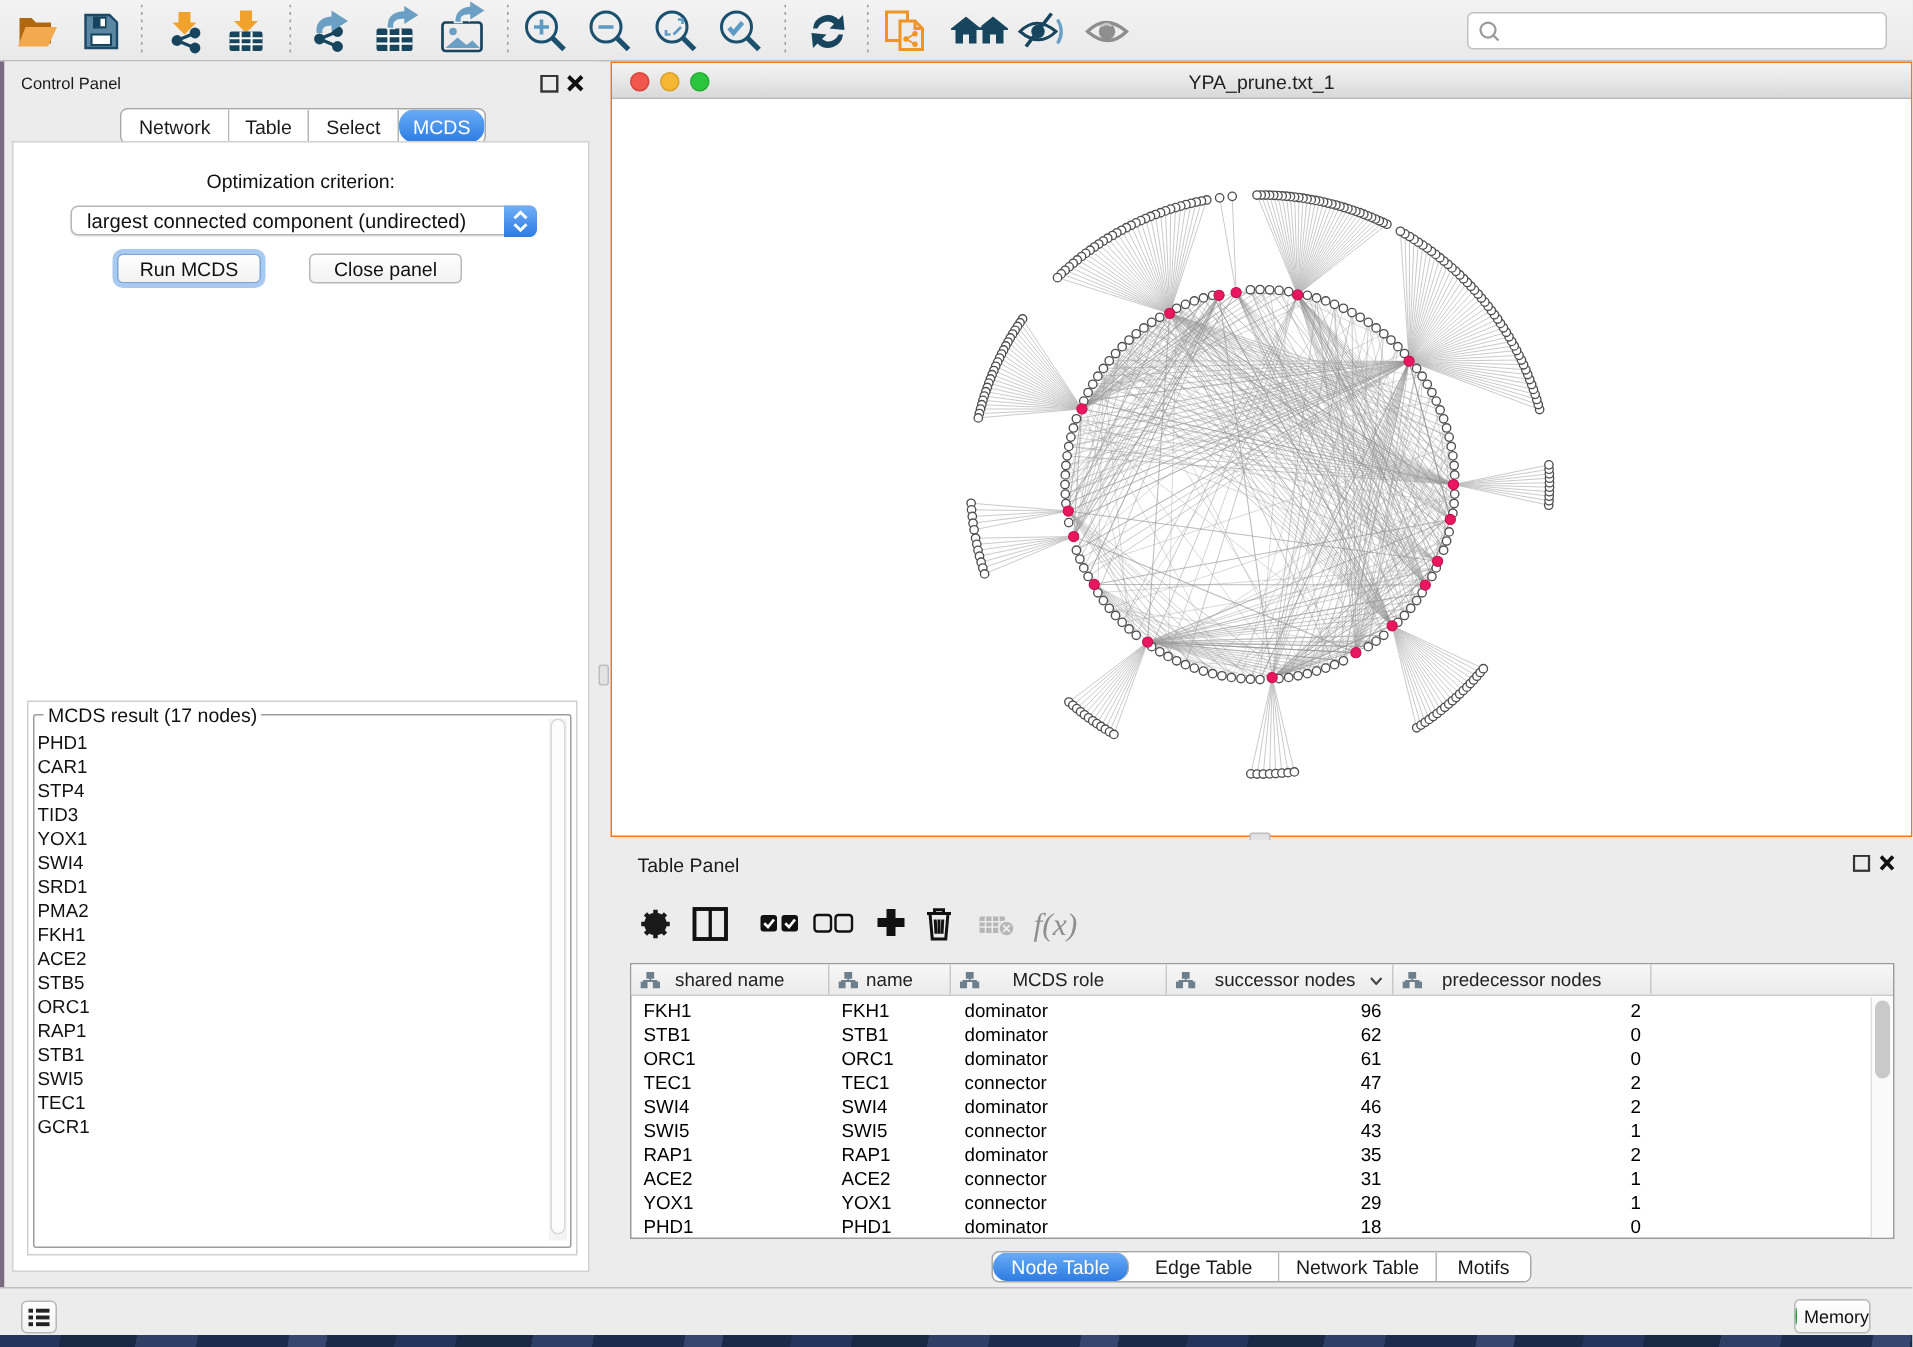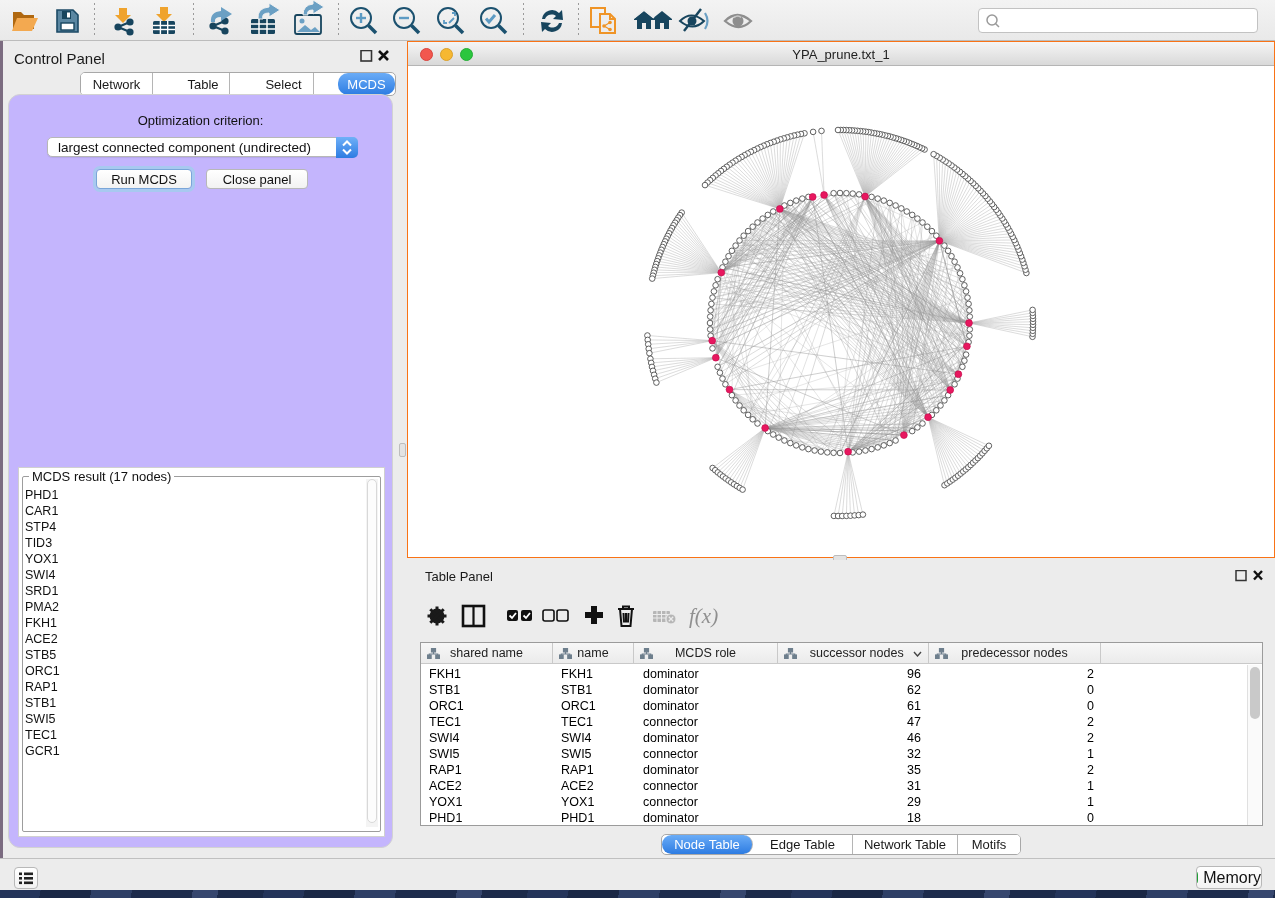--- a/index.html
+++ b/index.html
@@ -11,29 +11,29 @@
 #toolbar { position:absolute; left:0; top:0; width:1275px; height:41px;
   background:linear-gradient(#f3f3f3,#e9e9e9); border-bottom:1px solid #bcbcbc; }
 .sep { position:absolute; top:3px; height:35px; width:1px;
   background-image:linear-gradient(#9a9a9a 2px, transparent 2px); background-size:1px 5px; }
 #searchbox { position:absolute; left:978px; top:8px; width:280px; height:25px;
   background:#fff; border:1px solid #c2c2c2; border-radius:4px; }
 
 #leftedge { position:absolute; left:0; top:41px; width:3px; height:849px; background:#7b6b80; }
 
 #cpanel { position:absolute; left:3px; top:41px; width:395px; height:817px; background:#ececec; }
-#cpanel .title { position:absolute; left:11px; top:9px; font-size:15px; color:#1a1a1a; }
+#cpanel .title { position:absolute; left:11px; top:9px; font-size:11px; color:#1a1a1a; }
 .tabgroup { position:absolute; display:flex; height:24px; border:1px solid #a8a8a8;
   border-radius:5px; overflow:hidden; background:#fff; }
 .tabgroup .tab { display:flex; align-items:center; justify-content:center;
   font-size:13px; color:#1a1a1a; border-right:1px solid #b5b5b5; background:#fff; }
 .tabgroup .tab:last-child { border-right:none; }
 .tabgroup .tab.sel { background:linear-gradient(#6aacf7,#2d7ce2); color:#fff;border-radius:10px; }
 #cpcontent { position:absolute; left:5px; top:53px; width:385px; height:754px;
-  background:#c4b5fd; border:1px solid #d2d2d2; border-radius:12px; }
+  background:#ffffff; border:1px solid #d2d2d2; border-radius:0; }
 #resultbox { position:absolute; left:9px; top:372px; width:367px; height:370px;
   background:#fff; border:1px solid #d0d0d0; }
 #fieldset { position:absolute; left:3px; top:8px; width:359px; height:356px;
   border:1px solid #9d9d9d; border-radius:2px; }
 #legend { position:absolute; left:6px; top:-8px; background:#fff; padding:0 3px;
   font-size:13px; color:#111; }
 #mcdslist { position:absolute; left:2px; top:10px; width:340px; font-size:12.5px; color:#111; line-height:16px; }
 #listscroll { position:absolute; right:2px; top:2px; width:12px; height:348px; background:#f4f4f4; }
 #listscroll .thumb { position:absolute; left:1px; top:0; width:10px; height:344px;
   background:#fcfcfc; border:1px solid #d8d8d8; border-radius:5px; }
@@ -181,37 +181,37 @@
       </div>
 </div>
 <div id="leftedge"></div>
 
 <div id="cpanel">
   <div class="title">Control Panel</div>
   <svg class="abs" style="right:8px;top:9px" width="30" height="12">
     <rect x="1" y="0.5" width="10.5" height="10.5" fill="none" stroke="#333" stroke-width="1.6"></rect>
     <path d="M19 1 L28 10 M28 1 L19 10" stroke="#111" stroke-width="2.6"></path>
   </svg>
-  <div class="tabgroup" style="left:77px; top:31px;gap:24px;">
+  <div class="tabgroup" style="left:77px; top:31px;">
     <div class="tab" style="width:72px">Network</div>
     <div class="tab" style="width:53px">Table</div>
     <div class="tab" style="width:60px">Select</div>
     <div class="tab sel" style="width:57px">MCDS</div>
   </div>
   <div id="cpcontent">
     <div class="abs" style="left:0;top:18px;width:100%;text-align:center;font-size:13px;color:#111">Optimization criterion:</div>
     <div class="abs" style="left:38px;top:42px;width:311px;height:20px;background:#fff;border:1px solid #b7b7b7;border-radius:5px;box-shadow:0 1px 1px rgba(0,0,0,0.08)">
       <div class="abs" style="left:10px;top:2px;font-size:13.5px;color:#111">largest connected component (undirected)</div>
       <div class="abs" style="right:-1px;top:-1px;width:22px;height:21px;border-radius:0 5px 5px 0;background:linear-gradient(#6fb0f8,#2d7ce2)">
         <svg width="22" height="21">
               <path d="M7 8.5 L11 4.5 L15 8.5 M7 12.5 L11 16.5 L15 12.5" stroke="#fff" stroke-width="2" fill="none"></path>
             </svg>
       </div>
     </div>
-    <div class="btn" style="left:87px;top:74px;width:96px;height:20px;box-shadow:0 0 0 3px #a8c9f0;border-color:#7aa6d8">Run MCDS</div>
+    <div class="btn" style="left:69px;top:74px;width:96px;height:20px;box-shadow:0 0 0 3px #a8c9f0;border-color:#7aa6d8">Run MCDS</div>
     <div class="btn" style="left:197px;top:74px;width:102px;height:20px">Close panel</div>
     <div id="resultbox">
       <div id="fieldset">
         <div id="legend">MCDS result (17 nodes)</div>
         <div id="mcdslist">PHD1<br>CAR1<br>STP4<br>TID3<br>YOX1<br>SWI4<br>SRD1<br>PMA2<br>FKH1<br>ACE2<br>STB5<br>ORC1<br>RAP1<br>STB1<br>SWI5<br>TEC1<br>GCR1</div>
         <div id="listscroll">
               <div class="thumb"></div>
             </div>
       </div>
     </div>
@@ -1295,21 +1295,21 @@
 <div class="trow" style="left:357px;top:71px;width:143px;text-align:right">47</div>
 <div class="trow" style="left:508px;top:71px;width:165px;text-align:right">2</div>
 <div class="trow" style="left:8px;top:87px">SWI4</div>
 <div class="trow" style="left:140px;top:87px">SWI4</div>
 <div class="trow" style="left:222px;top:87px">dominator</div>
 <div class="trow" style="left:357px;top:87px;width:143px;text-align:right">46</div>
 <div class="trow" style="left:508px;top:87px;width:165px;text-align:right">2</div>
 <div class="trow" style="left:8px;top:103px">SWI5</div>
 <div class="trow" style="left:140px;top:103px">SWI5</div>
 <div class="trow" style="left:222px;top:103px">connector</div>
-<div class="trow" style="left:357px;top:103px;width:143px;text-align:right">32</div>
+<div class="trow" style="left:357px;top:103px;width:143px;text-align:right">43</div>
 <div class="trow" style="left:508px;top:103px;width:165px;text-align:right">1</div>
 <div class="trow" style="left:8px;top:119px">RAP1</div>
 <div class="trow" style="left:140px;top:119px">RAP1</div>
 <div class="trow" style="left:222px;top:119px">dominator</div>
 <div class="trow" style="left:357px;top:119px;width:143px;text-align:right">35</div>
 <div class="trow" style="left:508px;top:119px;width:165px;text-align:right">2</div>
 <div class="trow" style="left:8px;top:135px">ACE2</div>
 <div class="trow" style="left:140px;top:135px">ACE2</div>
 <div class="trow" style="left:222px;top:135px">connector</div>
 <div class="trow" style="left:357px;top:135px;width:143px;text-align:right">31</div>
@@ -1342,18 +1342,18 @@
           <g fill="#222">
             <rect x="1" y="1.5" width="3" height="2.6"></rect>
             <rect x="1" y="6" width="3" height="2.6"></rect>
             <rect x="1" y="10.5" width="3" height="2.6"></rect>
             <rect x="6" y="1.5" width="9" height="2.6"></rect>
             <rect x="6" y="6" width="9" height="2.6"></rect>
             <rect x="6" y="10.5" width="9" height="2.6"></rect>
           </g>
         </svg>
   </div>
-  <div class="btn" style="left:1196px;top:7px;width:66px;height:23px;font-size:16px">
+  <div class="btn" style="left:1196px;top:7px;width:51px;height:23px;font-size:12px">
     <span style="display:inline-block;width:11px;height:11px;border-radius:50%;background:#1e9e35;margin-right:5px"></span>Memory
   </div>
 </div>
 <div id="wallpaper"></div>
 </div>
 
 </body></html>

